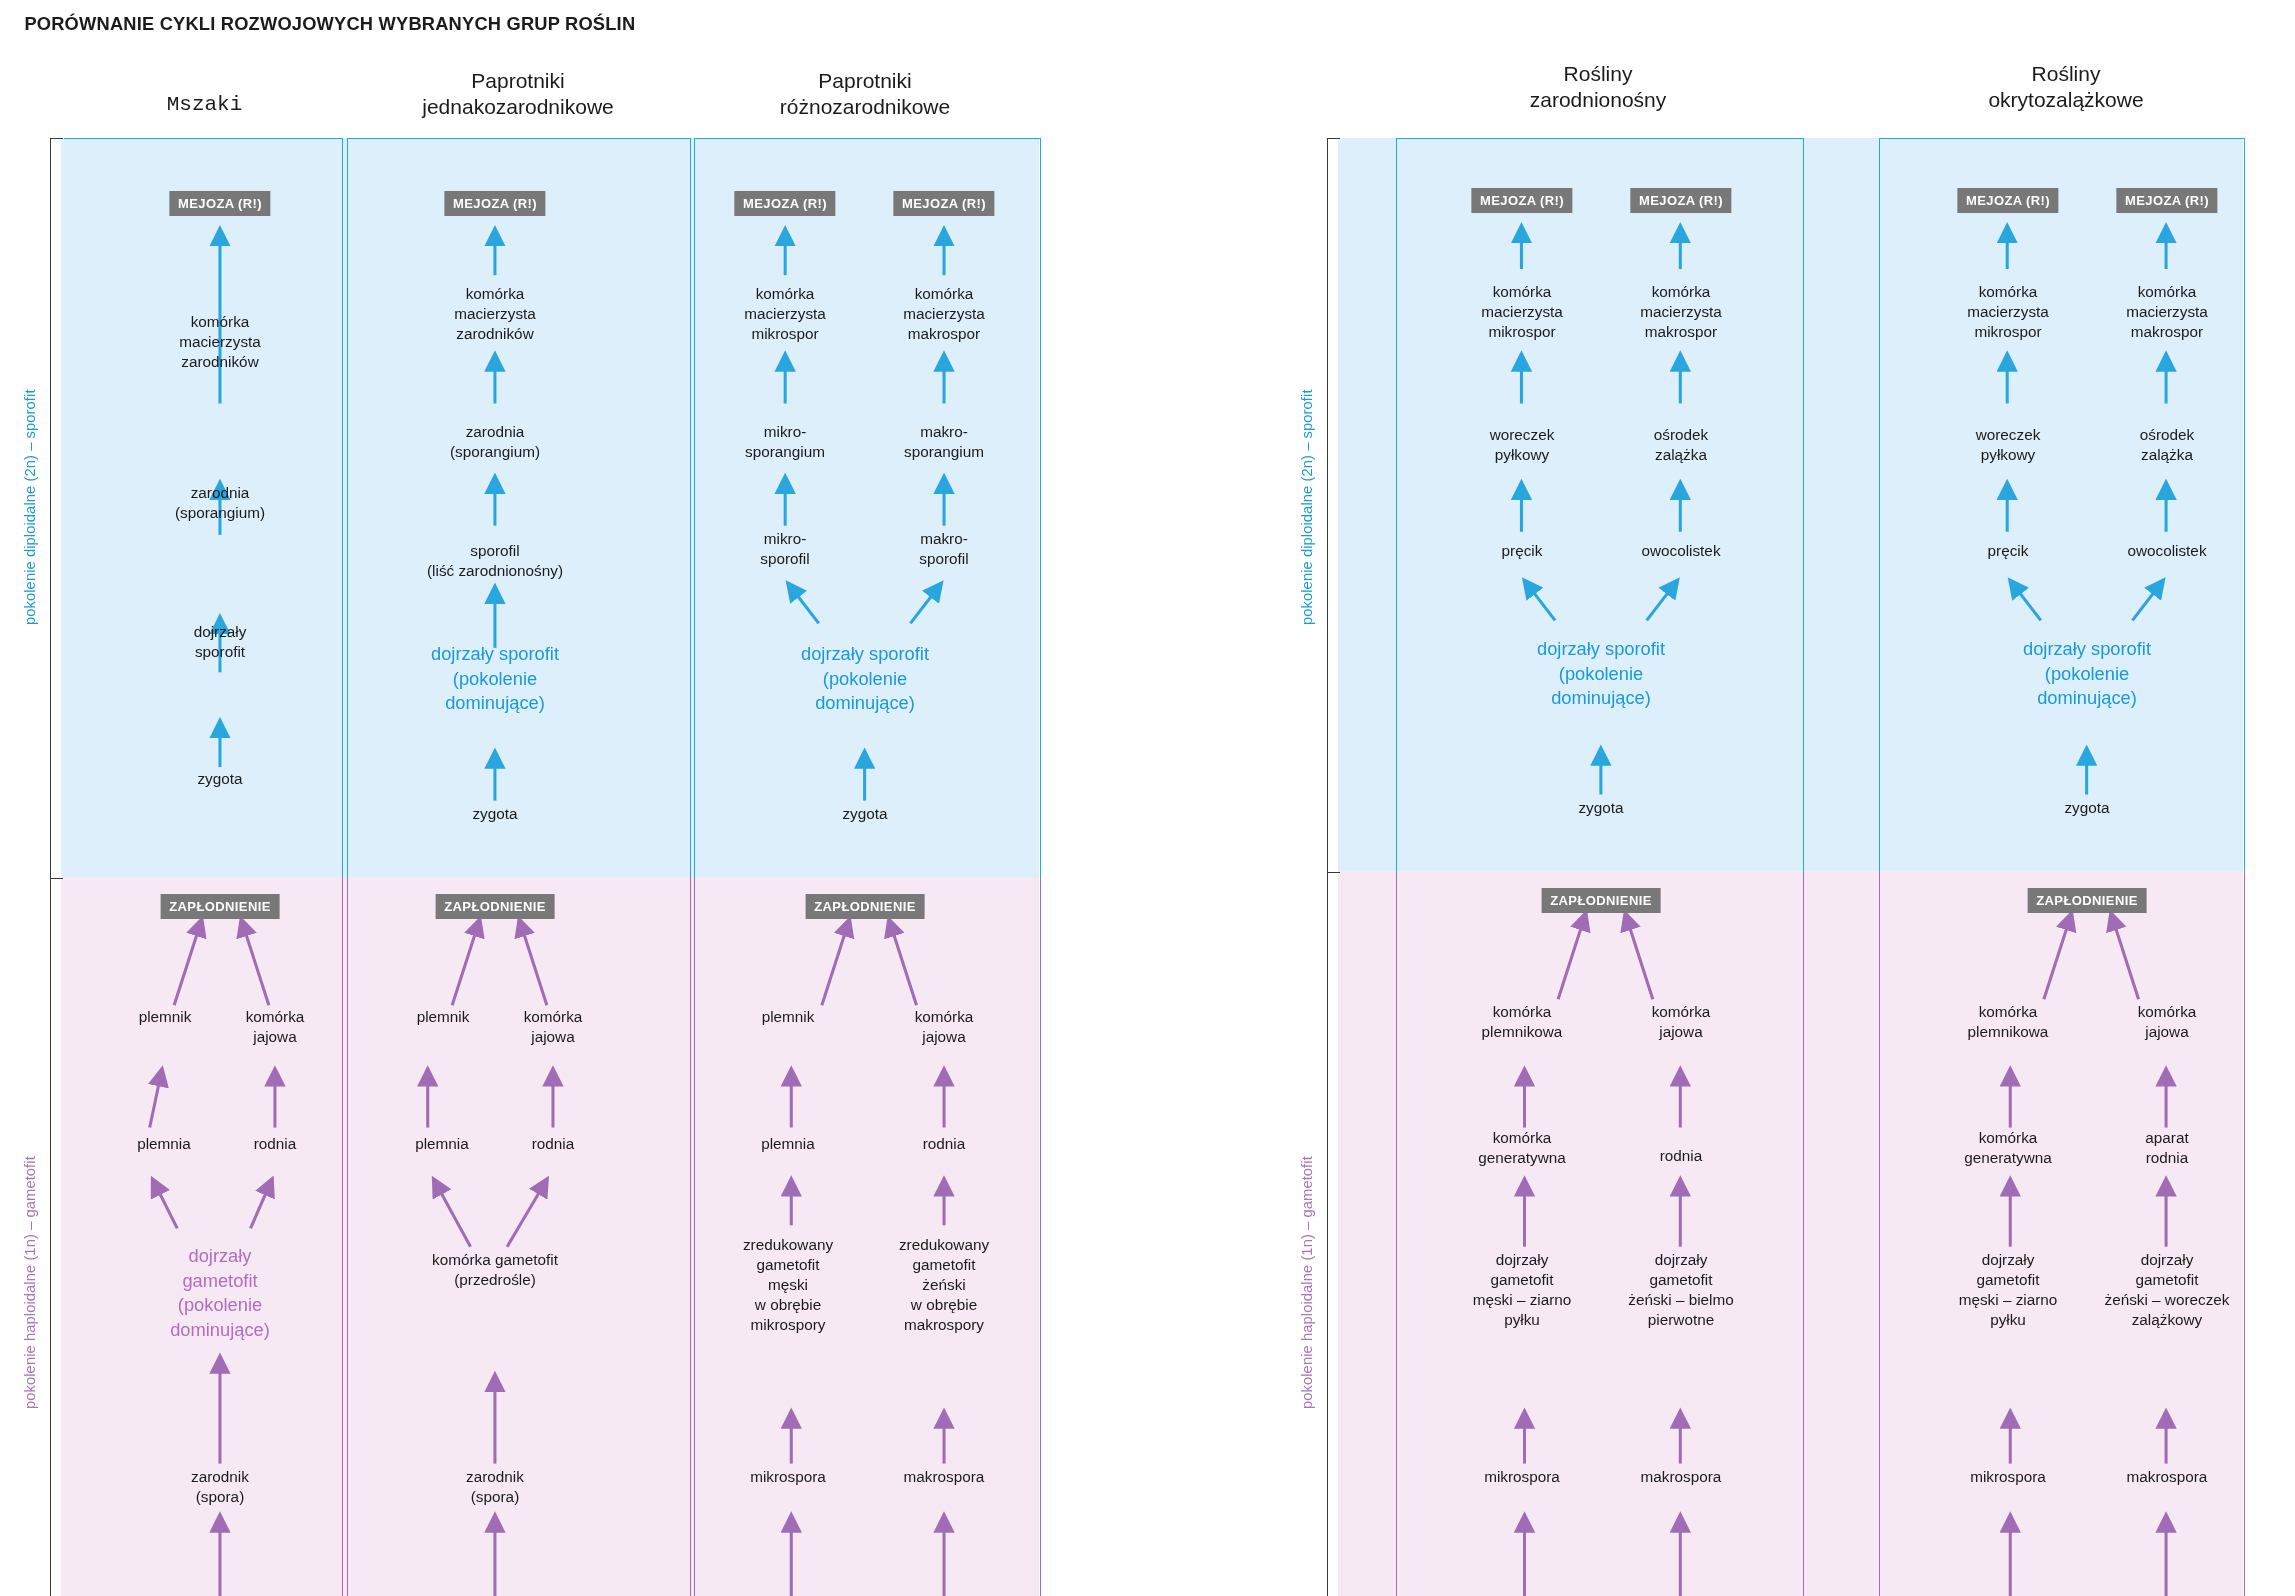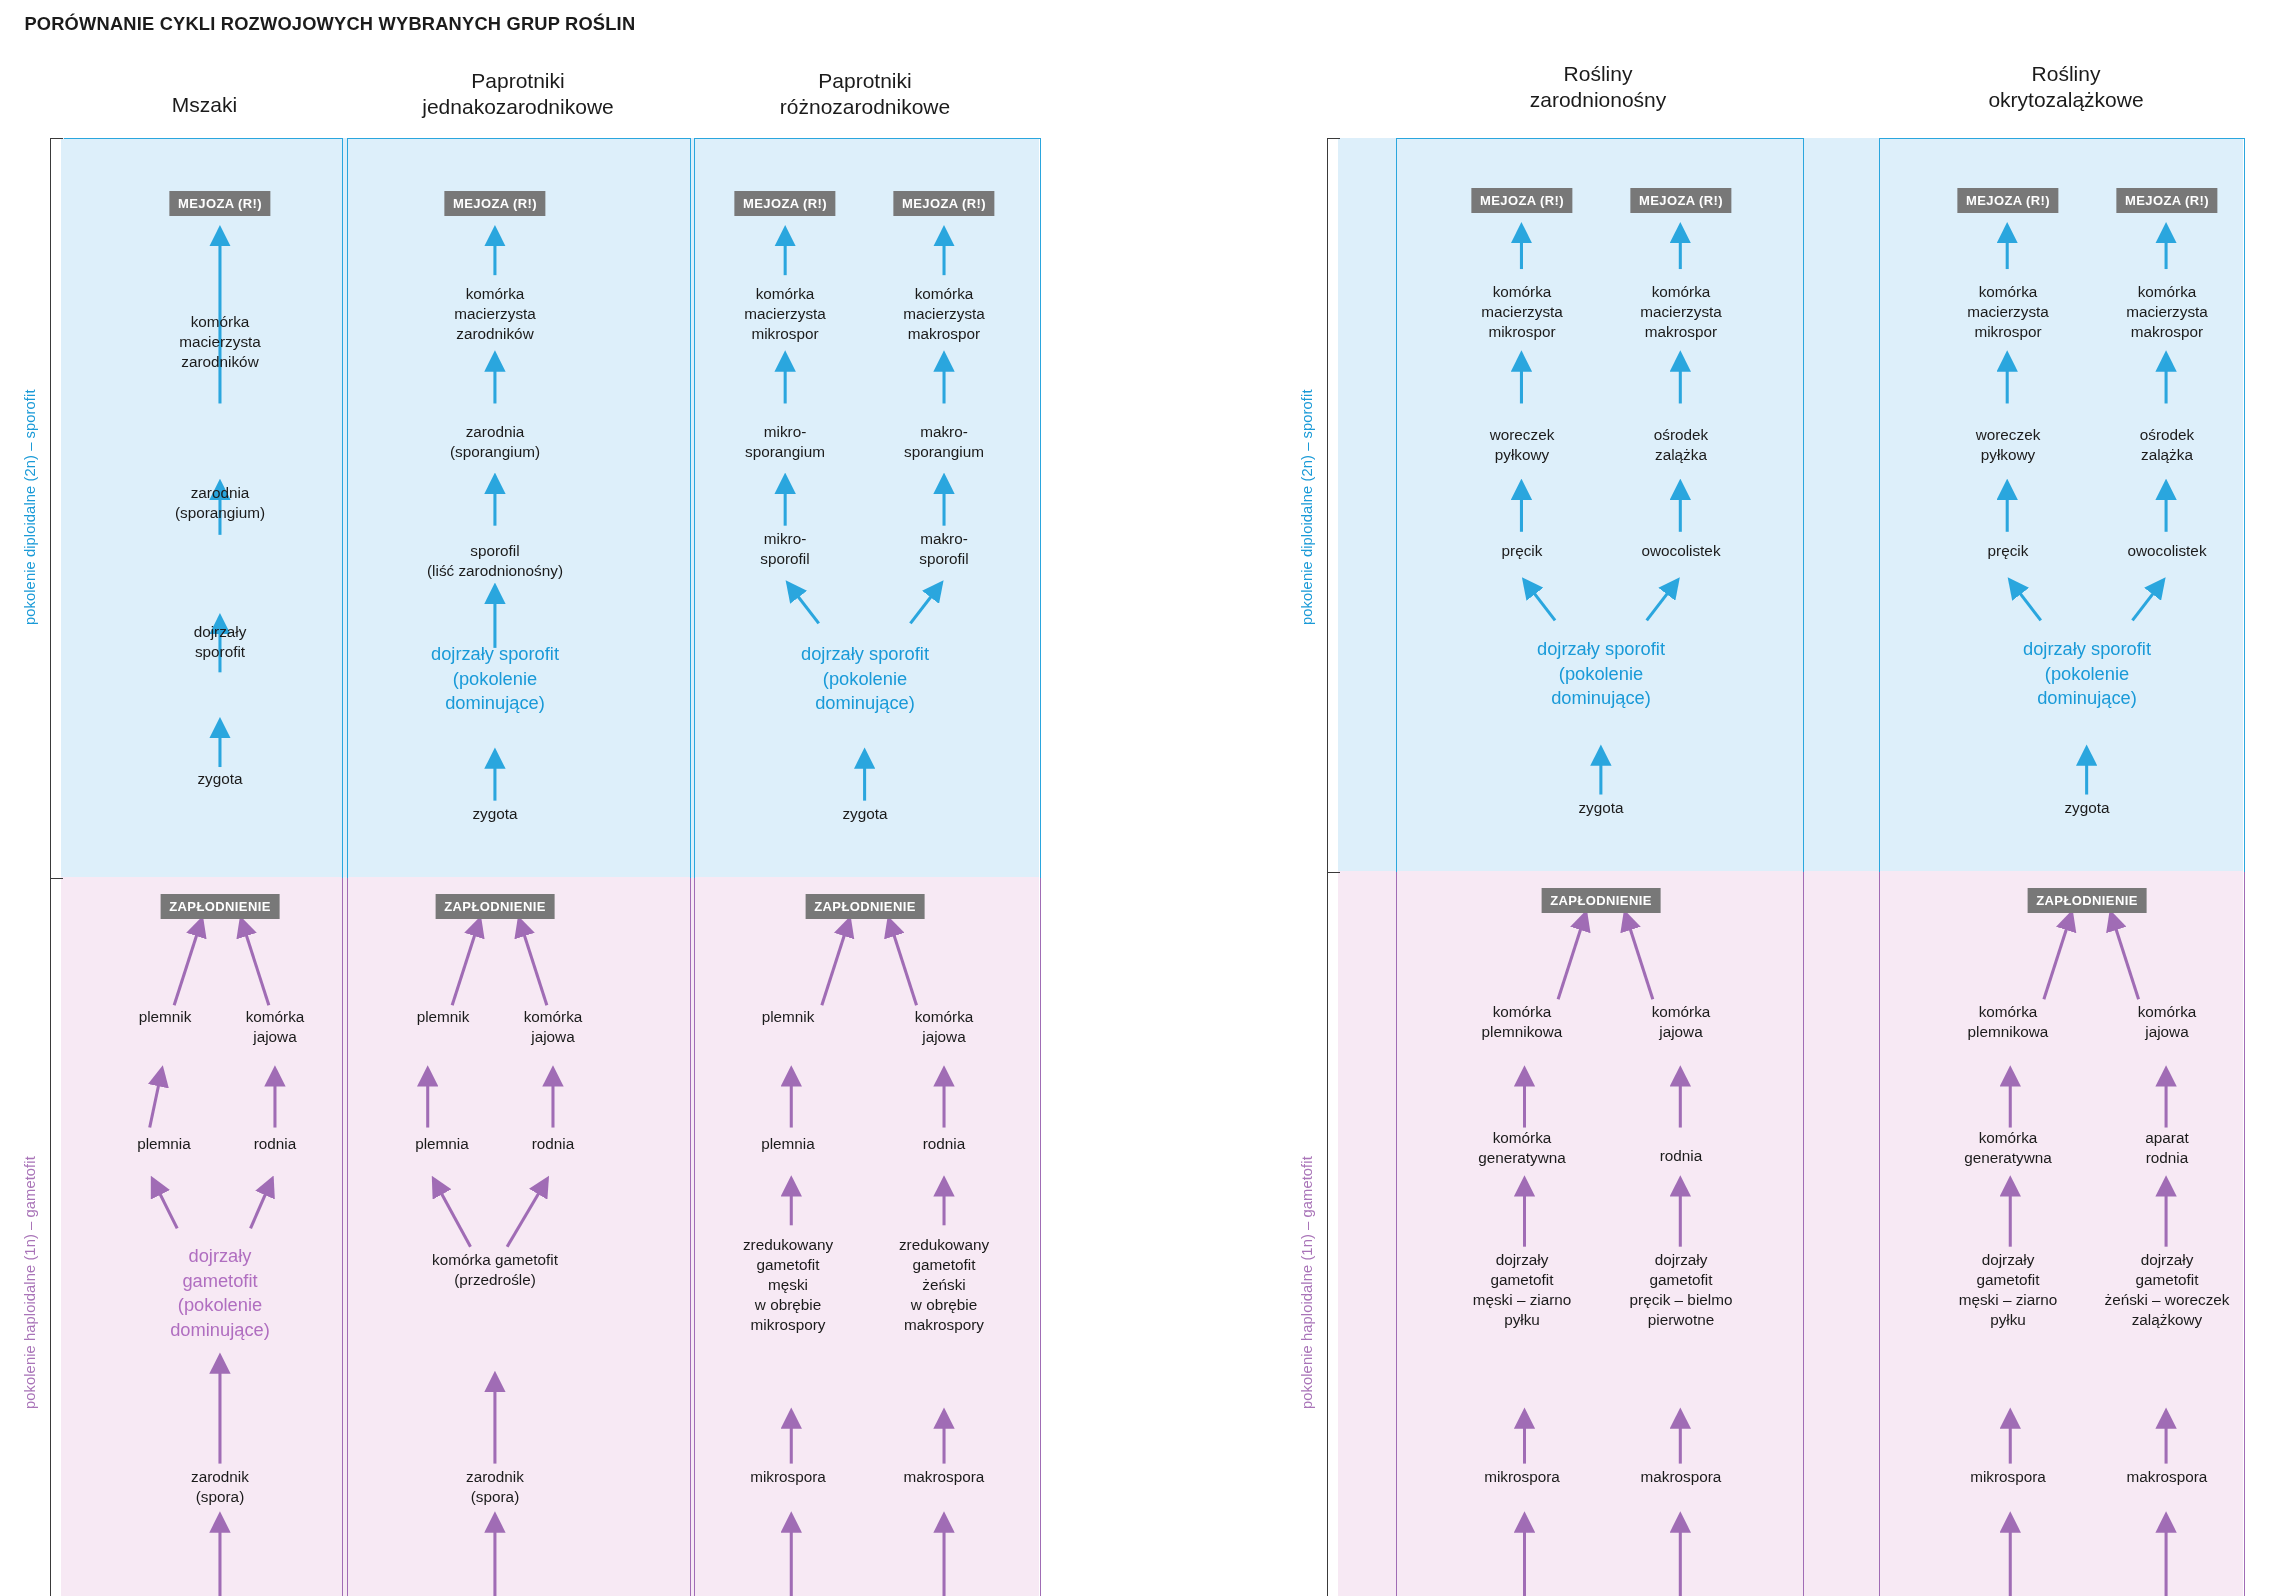--- a/index.html
+++ b/index.html
@@ -80,21 +80,21 @@
 
 <div class="boxframe" style="left:694px;top:138px;width:345px;height:743px;"></div>
 <div class="boxframe purple" style="left:694px;top:878px;width:345px;height:719px;"></div>
 
 <div class="boxframe" style="left:1396px;top:138px;width:406px;height:736px;"></div>
 <div class="boxframe purple" style="left:1396px;top:872px;width:406px;height:725px;"></div>
 
 <div class="boxframe" style="left:1879px;top:138px;width:364px;height:736px;"></div>
 <div class="boxframe purple" style="left:1879px;top:872px;width:364px;height:725px;"></div>
 
-<div class="colhead" style="left:119px;top:92px;width:171px;">
+<div class="colhead" style="left:119px;top:92px;width:171px;font-family:Liberation Mono, monospace;">
   <div>Mszaki</div>
 </div>
 <div class="colhead" style="left:359px;top:68px;width:318px;">
   <div>Paprotniki</div>
   <div>jednakozarodnikowe</div>
 </div>
 <div class="colhead" style="left:706px;top:68px;width:318px;">
   <div>Paprotniki</div>
   <div>różnozarodnikowe</div>
 </div>
@@ -401,21 +401,21 @@
 <div class="node" style="left:1522px;top:1467px;">mikrospora</div>
 
 <div class="node" style="left:1681px;top:1002px;">
     <div>komórka</div>
     <div>jajowa</div>
   </div>
 <div class="node" style="left:1681px;top:1146px;">rodnia</div>
 <div class="node" style="left:1681px;top:1250px;">
     <div>dojrzały</div>
     <div>gametofit</div>
-    <div>pręcik – bielmo</div>
+    <div>żeński – bielmo</div>
     <div>pierwotne</div>
   </div>
 <div class="node" style="left:1681px;top:1467px;">makrospora</div>
 
 <div class="node" style="left:2008px;top:282px;">
     <div>komórka</div>
     <div>macierzysta</div>
     <div>mikrospor</div>
   </div>
 <div class="node" style="left:2008px;top:425px;">

